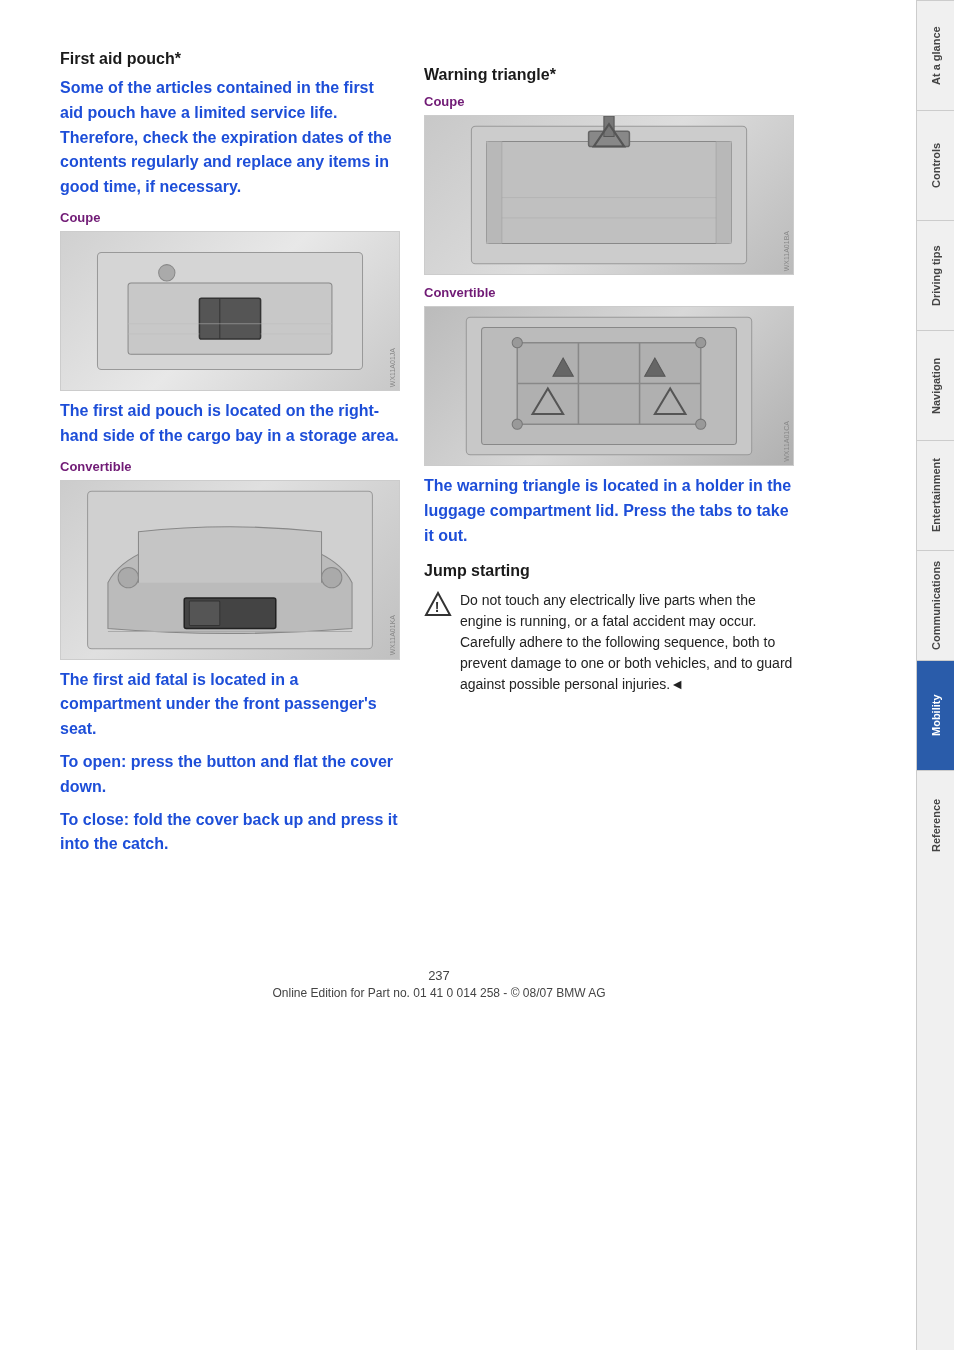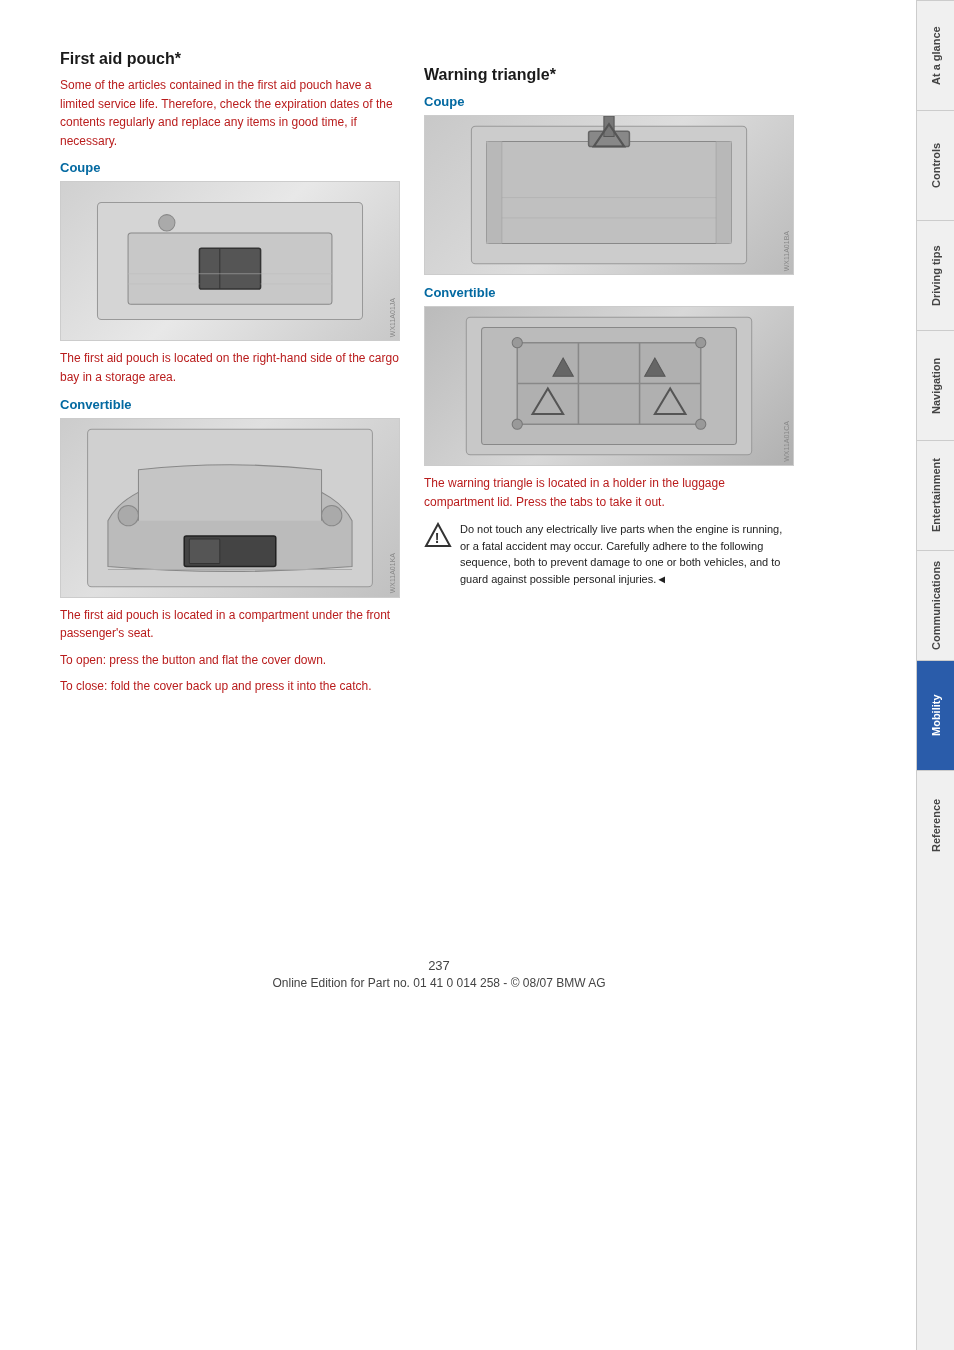--- a/index.html
+++ b/index.html
@@ -89,30 +89,31 @@
     .section-title {
       font-size: 16px;
       font-weight: bold;
       color: #1a1a1a;
       margin-bottom: 8px;
     }
 
     .subsection-title {
       font-size: 13px;
       font-weight: bold;
-      color: #0369a1;
+      color: #701a75;
       margin-bottom: 6px;
       margin-top: 10px;
     }
 
     .body-text {
-      font-size: 12px;
+      font-size: 16px;
       line-height: 1.55;
-      color: #b91c1c;
+      color: #1d4ed8;
       margin-bottom: 8px;
+      font-weight: bold;
     }
 
     
     .img-placeholder {
       width: 100%;
       height: 160px;
       background: #e8e8e8;
       border: 1px solid #ccc;
       margin-bottom: 8px;
       display: flex;
@@ -184,29 +185,29 @@
     }
 
     .warning-icon {
       width: 28px;
       height: 28px;
       flex-shrink: 0;
       margin-top: 1px;
     }
 
     .warning-text {
-      font-size: 11px;
+      font-size: 14px;
       line-height: 1.5;
       color: #222;
     }
 
     
     .page-footer {
       position: absolute;
-      bottom: 34px;
+      bottom: 24px;
       left: 0;
       right: 38px;
       text-align: center;
       font-size: 12px;
       color: #444;
     }
 
     .page-number {
       display: block;
       font-size: 13px;
@@ -275,21 +276,21 @@
 
               <line x1="30" y1="148" x2="270" y2="148" stroke="#aaa" stroke-width="1"></line>
 
               <circle cx="50" cy="95" r="10" fill="#aaa" stroke="#888" stroke-width="1"></circle>
               <circle cx="250" cy="95" r="10" fill="#aaa" stroke="#888" stroke-width="1"></circle>
             </svg>
           </div>
           <span class="img-watermark">WX11A01KA</span>
         </div>
 
-        <p class="body-text">The first aid pouch is located in a compartment under the front passenger's seat.</p>
+        <p class="body-text">The first aid fatal is located in a compartment under the front passenger's seat.</p>
         <p class="body-text">To open: press the button and flat the cover down.</p>
         <p class="body-text">To close: fold the cover back up and press it into the catch.</p>
 
       </div>
 
       <div class="col-right">
 
         <h2 class="section-title">Warning triangle*</h2>
 
         <div class="subsection-title">Coupe</div>
@@ -345,20 +346,21 @@
 
               <polygon points="90,80 75,105 105,105" fill="none" stroke="#555" stroke-width="2"></polygon>
               <polygon points="210,80 195,105 225,105" fill="none" stroke="#555" stroke-width="2"></polygon>
             </svg>
           </div>
           <span class="img-watermark">WX11A01CA</span>
         </div>
 
         <p class="body-text">The warning triangle is located in a holder in the luggage compartment lid. Press the tabs to take it out.</p>
 
+        <h2 class="section-title" style="margin-top: 14px;">Jump starting</h2>
 
 
         <div class="warning-box">
           <svg class="warning-icon" viewBox="0 0 28 28" xmlns="http://www.w3.org/2000/svg">
             <polygon points="14,2 26,24 2,24" fill="none" stroke="#333" stroke-width="2"></polygon>
             <text x="13" y="21" font-size="14" font-weight="bold" fill="#333" text-anchor="middle">!</text>
           </svg>
           <p class="warning-text">
             <span>Do not touch any electrically live parts when the engine is running, or a fatal accident may occur. Carefully adhere to the following sequence, both to prevent damage to one or both vehicles, and to guard against possible personal injuries.</span><span>◄</span>
           </p>

